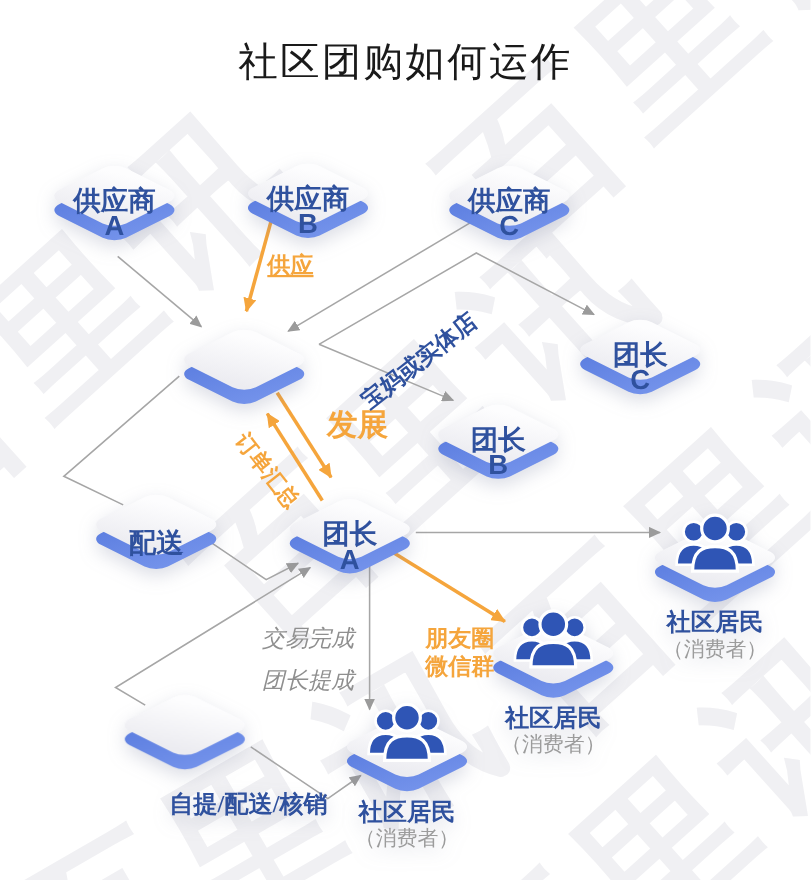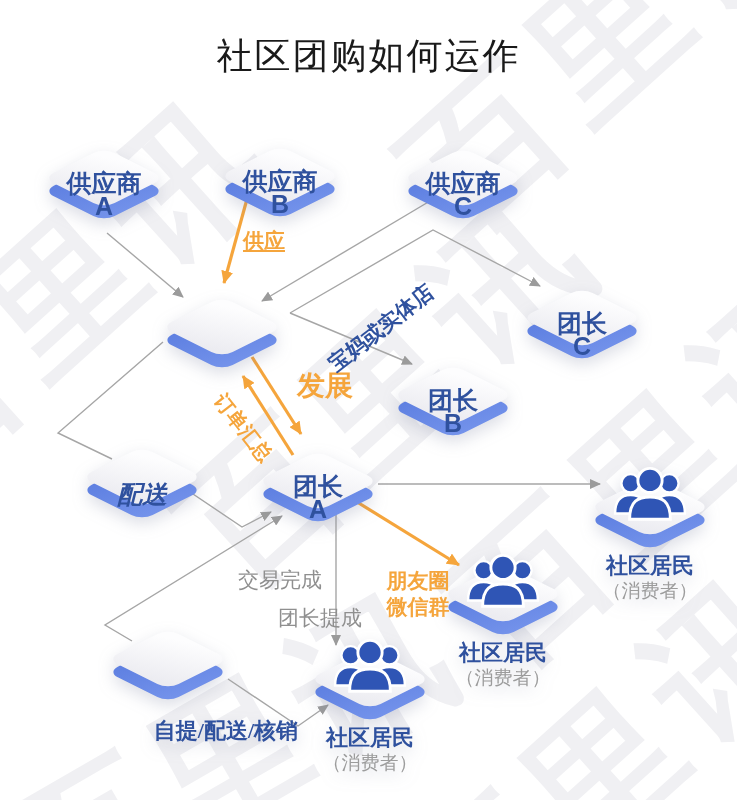--- a/index.html
+++ b/index.html
@@ -26,21 +26,21 @@
   .people{position:absolute;left:21px;top:-6px;z-index:3;}
   .caption{position:absolute;left:-50px;top:84px;width:220px;text-align:center;line-height:1.2;z-index:3;}
   .cap1{display:block;color:#2f519e;font-size:22px;font-weight:700;}
   .cap2{display:block;color:#9c9c9c;font-size:19px;font-weight:400;margin-top:1px;}
   .qcaption{position:absolute;left:-70px;top:95px;width:260px;text-align:right;
             color:#2f519e;font-size:22px;font-weight:700;z-index:3;font-family:Liberation Serif, serif;}
   
   .elabel{position:absolute;transform:translate(-50%,-50%);white-space:nowrap;font-weight:700;z-index:4;}
   .orange{color:#f5a53c;}
   .navy{color:#2f519e;}
-  .graytxt{color:#8f8f8f;font-weight:400;}
+  .graytxt{color:#8f8f8f;font-weight:400;font-style:italic;}
 </style>
 </head>
 <body>
 
 <div class="canvas">
 
   <div class="wm" style="left:70px;top:290px;">百里讯</div>
   <div class="wm" style="left:615px;top:35px;">百里讯</div>
   <div class="wm" style="left:390px;top:390px;">百里讯</div>
   <div class="wm" style="left:660px;top:470px;">百里讯</div>
@@ -106,21 +106,21 @@
     <div class="face"></div>
     <div class="tlabel"><span>团长</span><br><span>C</span></div>
   </div>
 
   <div class="node" style="left:393px;top:357px;">
     <div class="edge"></div>
     <div class="face"></div>
     <div class="tlabel"><span>团长</span><br><span>B</span></div>
   </div>
 
-  <div class="node" style="left:82px;top:439px;font-style:italic;">
+  <div class="node" style="left:82px;top:439px;">
     <div class="edge"></div>
     <div class="face"></div>
     <div class="tlabel"><span>配送</span></div>
   </div>
 
   <div class="node" style="left:258px;top:443px;">
     <div class="edge"></div>
     <div class="face"></div>
     <div class="tlabel"><span>团长</span><br><span>A</span></div>
   </div>
@@ -192,19 +192,19 @@
       <span class="cap1">社区居民</span>
       <span class="cap2">（消费者）</span>
     </div>
   </div>
 
   <div class="elabel orange" style="left:264px;top:241px;font-size:21px;text-decoration:underline;">供应</div>
   <div class="elabel orange" style="left:325px;top:386px;font-size:28px;">发展</div>
   <div class="elabel orange" style="left:243px;top:428px;font-size:20px;transform:translate(-50%,-50%) rotate(52deg);">订单汇总</div>
   <div class="elabel navy" style="left:381px;top:328px;font-size:21px;transform:translate(-50%,-50%) rotate(-38deg);">宝妈或实体店</div>
   <div class="elabel graytxt" style="left:280px;top:580px;font-size:21px;color:#8f8f8f;">交易完成</div>
-  <div class="elabel graytxt" style="left:280px;top:618px;font-size:21px;color:#8f8f8f;margin-left:40px;">团长提成</div>
+  <div class="elabel graytxt" style="left:280px;top:618px;font-size:21px;color:#8f8f8f;">团长提成</div>
   <div class="elabel orange" style="left:418px;top:594px;font-size:21px;line-height:26px;text-align:center;">
     <span>朋友圈</span><br>
     <span>微信群</span>
   </div>
 
 </div>
 
 </body></html>

